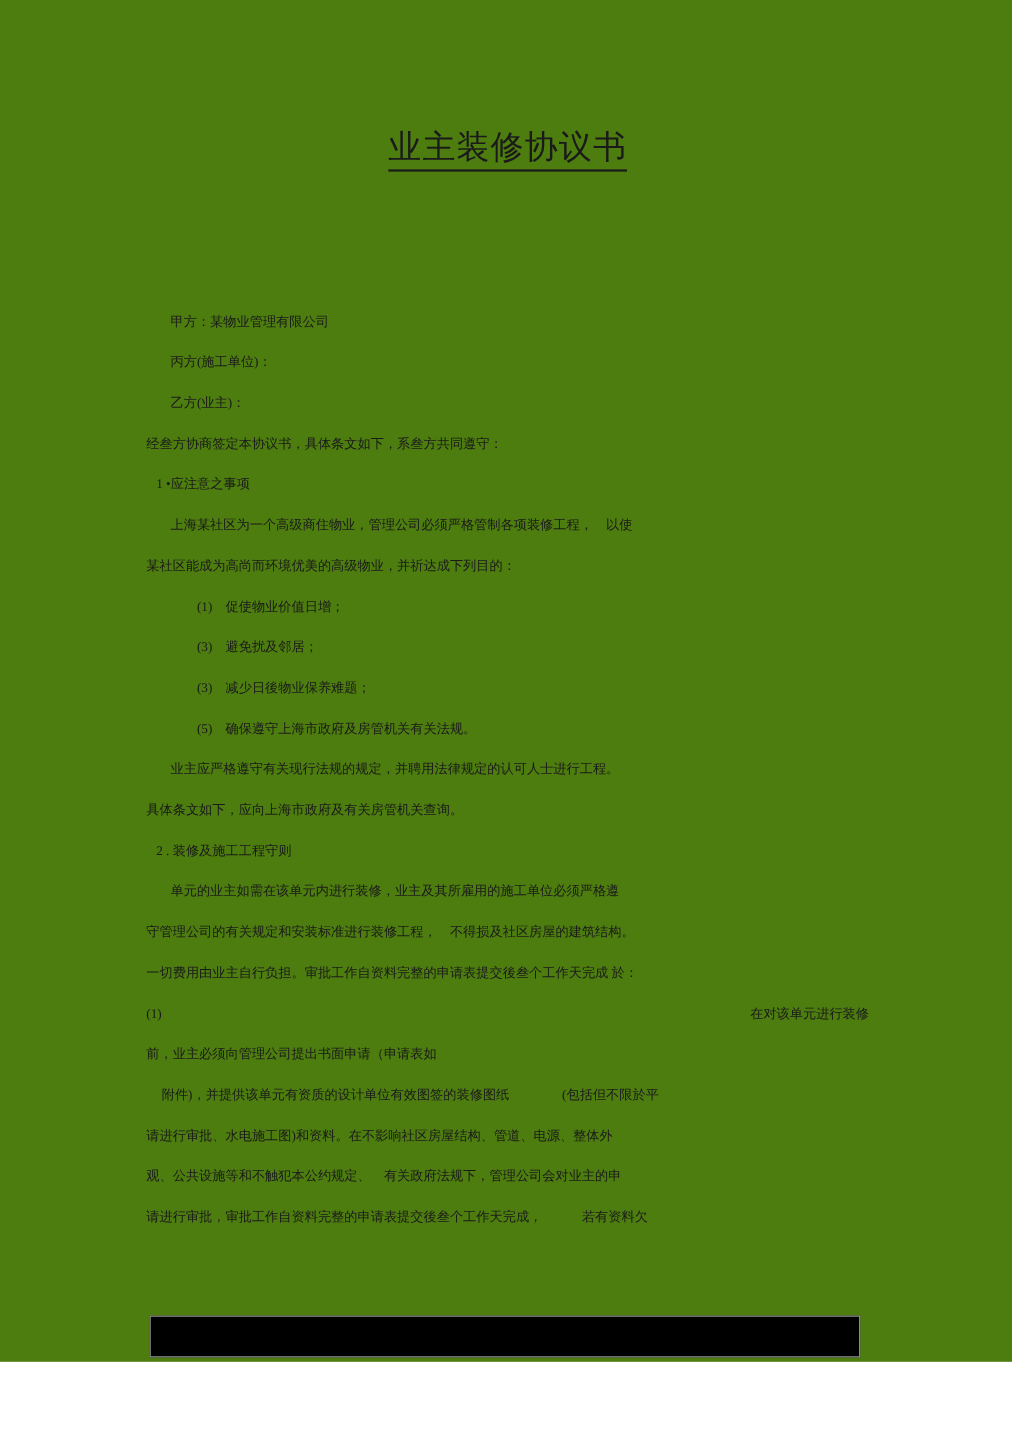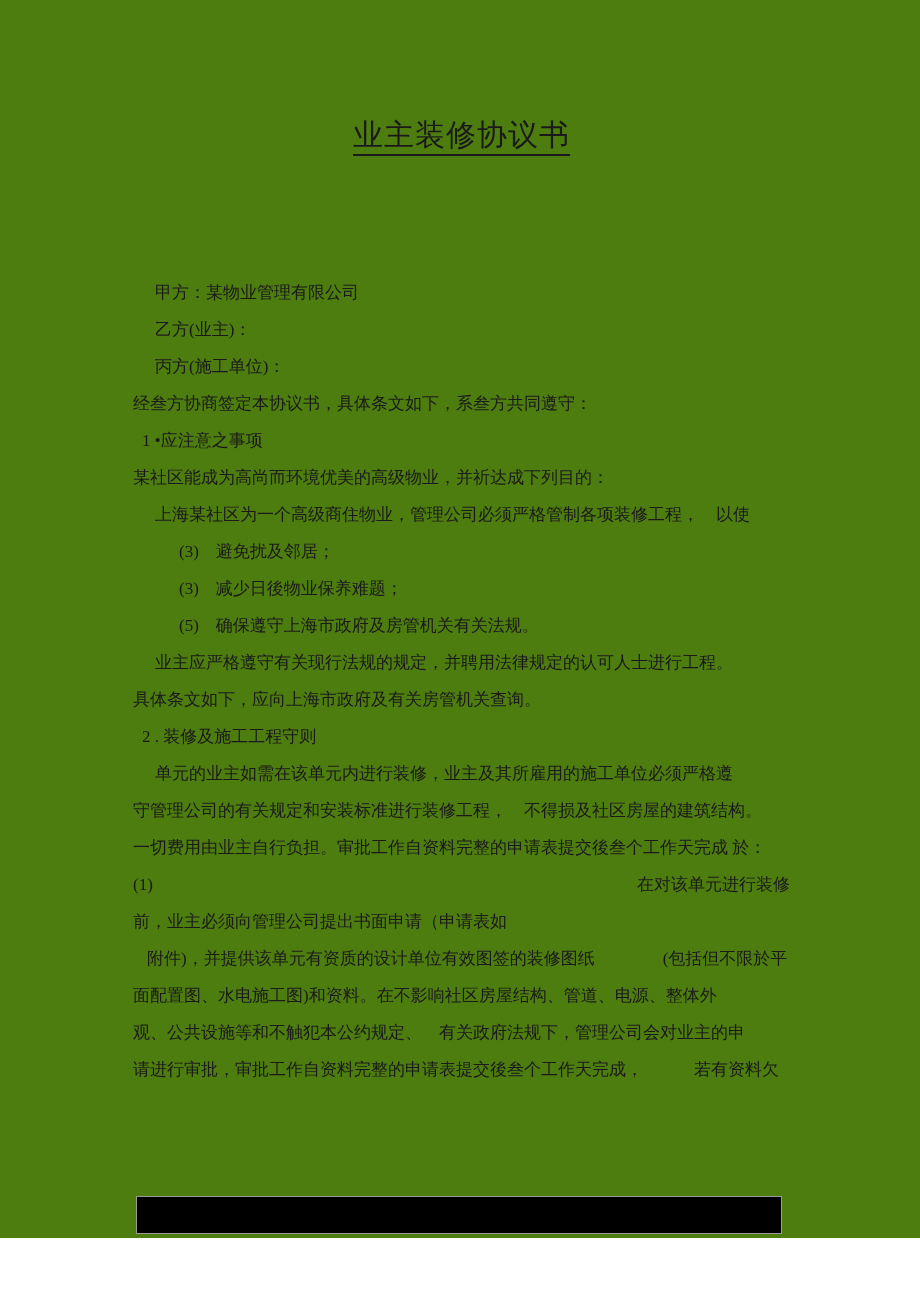--- a/index.html
+++ b/index.html
@@ -34,21 +34,21 @@
   .title span {
     border-bottom: 2px solid #1a1a1a;
     padding-bottom: 3px;
   }
   .body {
     margin-top: 116px;
   }
   .line {
     height: 37px;
     line-height: 37px;
-    font-size: 17px;
+    font-size: 12px;
     white-space: pre;
   }
   .indent1 { padding-left: 22px; }
   .heading { padding-left: 9px; }
   .list    { padding-left: 46px; }
   .small   { padding-left: 14px; }
   .center  { text-align: left; padding-right: 40px; }
   .split   { display: flex; justify-content: space-between; }
   .redaction {
     position: absolute;
@@ -66,42 +66,43 @@
 
 <div class="page">
   <div class="doc">
 
     <div class="title">
       <span>业主装修协议书</span>
     </div>
 
     <div class="body">
       <div class="line indent1">甲方：某物业管理有限公司</div>
+      <div class="line indent1">丙方(施工单位)：</div>
       <div class="line indent1">乙方(业主)：</div>
-      <div class="line indent1">丙方(施工单位)：</div>
       <div class="line">经叁方协商签定本协议书，具体条文如下，系叁方共同遵守：</div>
       <div class="line heading">1 •应注意之事项</div>
+      <div class="line indent1">上海某社区为一个高级商住物业，管理公司必须严格管制各项装修工程，　以使</div>
       <div class="line">某社区能成为高尚而环境优美的高级物业，并祈达成下列目的：</div>
-      <div class="line indent1">上海某社区为一个高级商住物业，管理公司必须严格管制各项装修工程，　以使</div>
+      <div class="line list">(1)　促使物业价值日增；</div>
       <div class="line list">(3)　避免扰及邻居；</div>
       <div class="line list">(3)　减少日後物业保养难题；</div>
       <div class="line list">(5)　确保遵守上海市政府及房管机关有关法规。</div>
       <div class="line indent1">业主应严格遵守有关现行法规的规定，并聘用法律规定的认可人士进行工程。</div>
       <div class="line">具体条文如下，应向上海市政府及有关房管机关查询。</div>
       <div class="line heading">2 . 装修及施工工程守则</div>
       <div class="line indent1">单元的业主如需在该单元内进行装修，业主及其所雇用的施工单位必须严格遵</div>
       <div class="line">守管理公司的有关规定和安装标准进行装修工程，　不得损及社区房屋的建筑结构。</div>
       <div class="line">一切费用由业主自行负担。审批工作自资料完整的申请表提交後叁个工作天完成 於：</div>
       <div class="line split">
         <span>(1)</span>
         <span>在对该单元进行装修</span>
       </div>
       <div class="line center">前，业主必须向管理公司提出书面申请（申请表如</div>
       <div class="line small">附件)，并提供该单元有资质的设计单位有效图签的装修图纸　　　　(包括但不限於平</div>
-      <div class="line">面配置图、水电施工图)和资料。在不影响社区房屋结构、管道、电源、整体外</div>
+      <div class="line">请进行审批、水电施工图)和资料。在不影响社区房屋结构、管道、电源、整体外</div>
       <div class="line">观、公共设施等和不触犯本公约规定、　有关政府法规下，管理公司会对业主的申</div>
       <div class="line">请进行审批，审批工作自资料完整的申请表提交後叁个工作天完成，　　　若有资料欠</div>
     </div>
 
   </div>
 
   <div class="redaction"></div>
 </div>
 
 </body></html>

